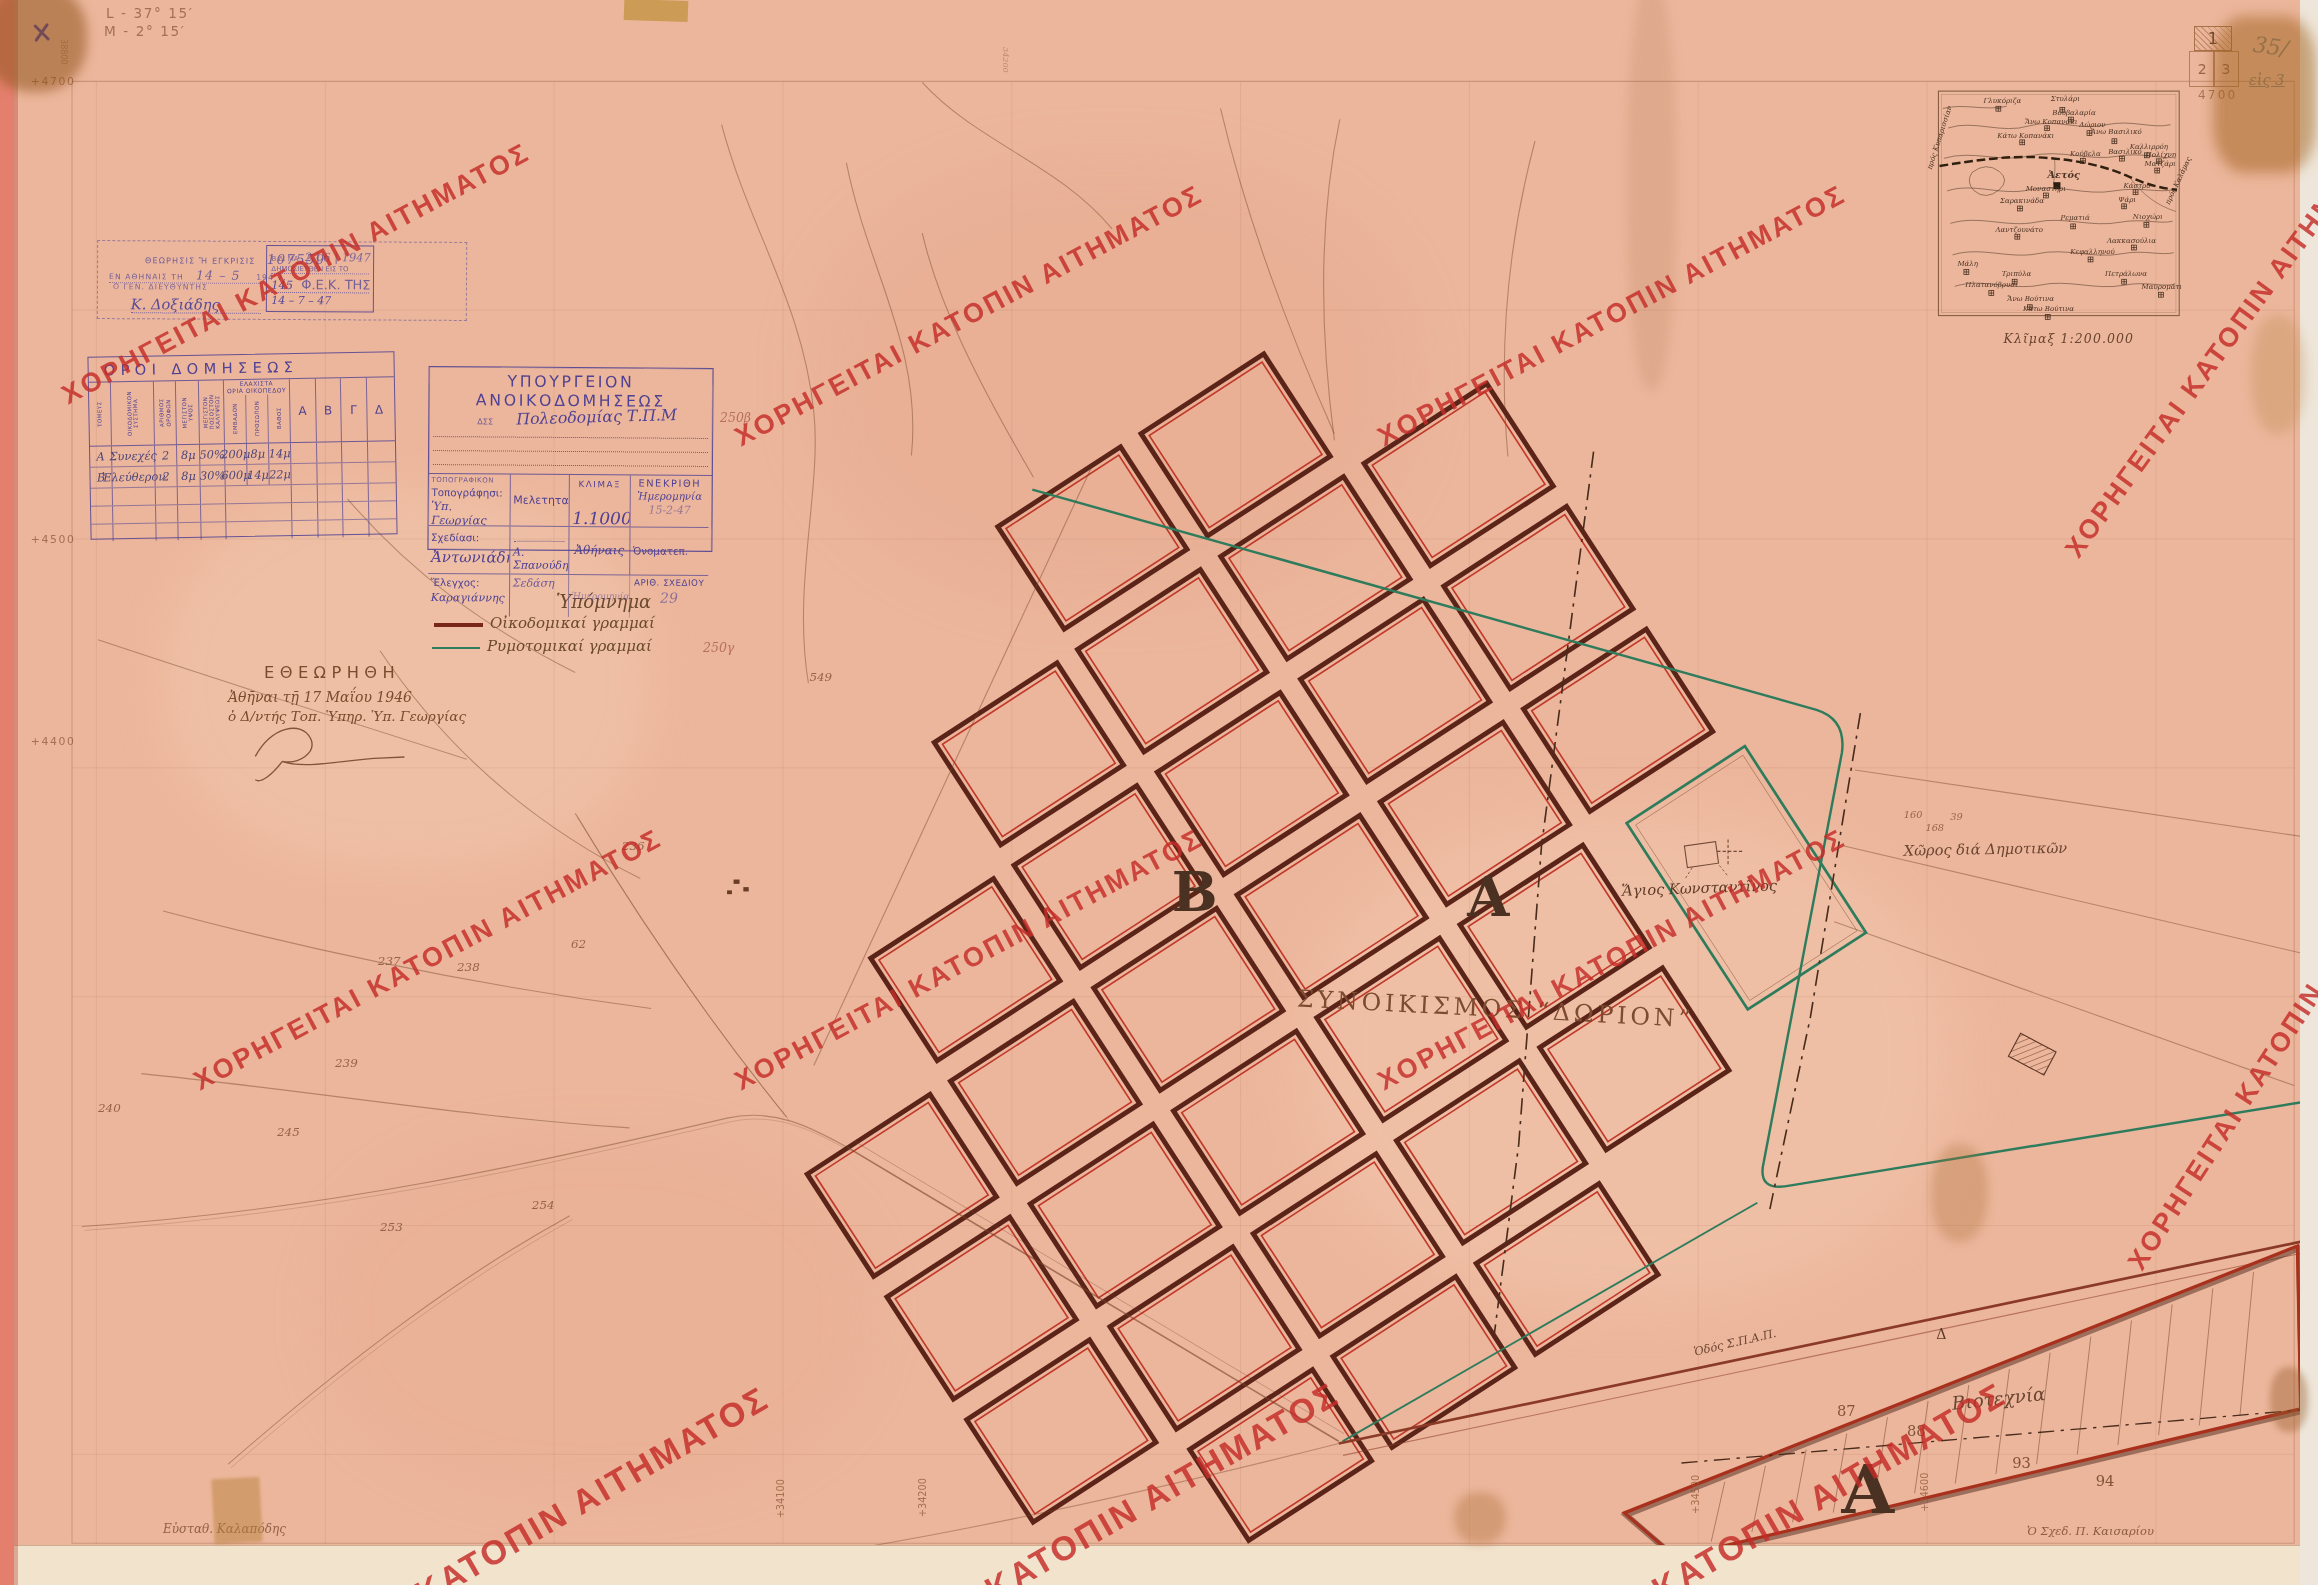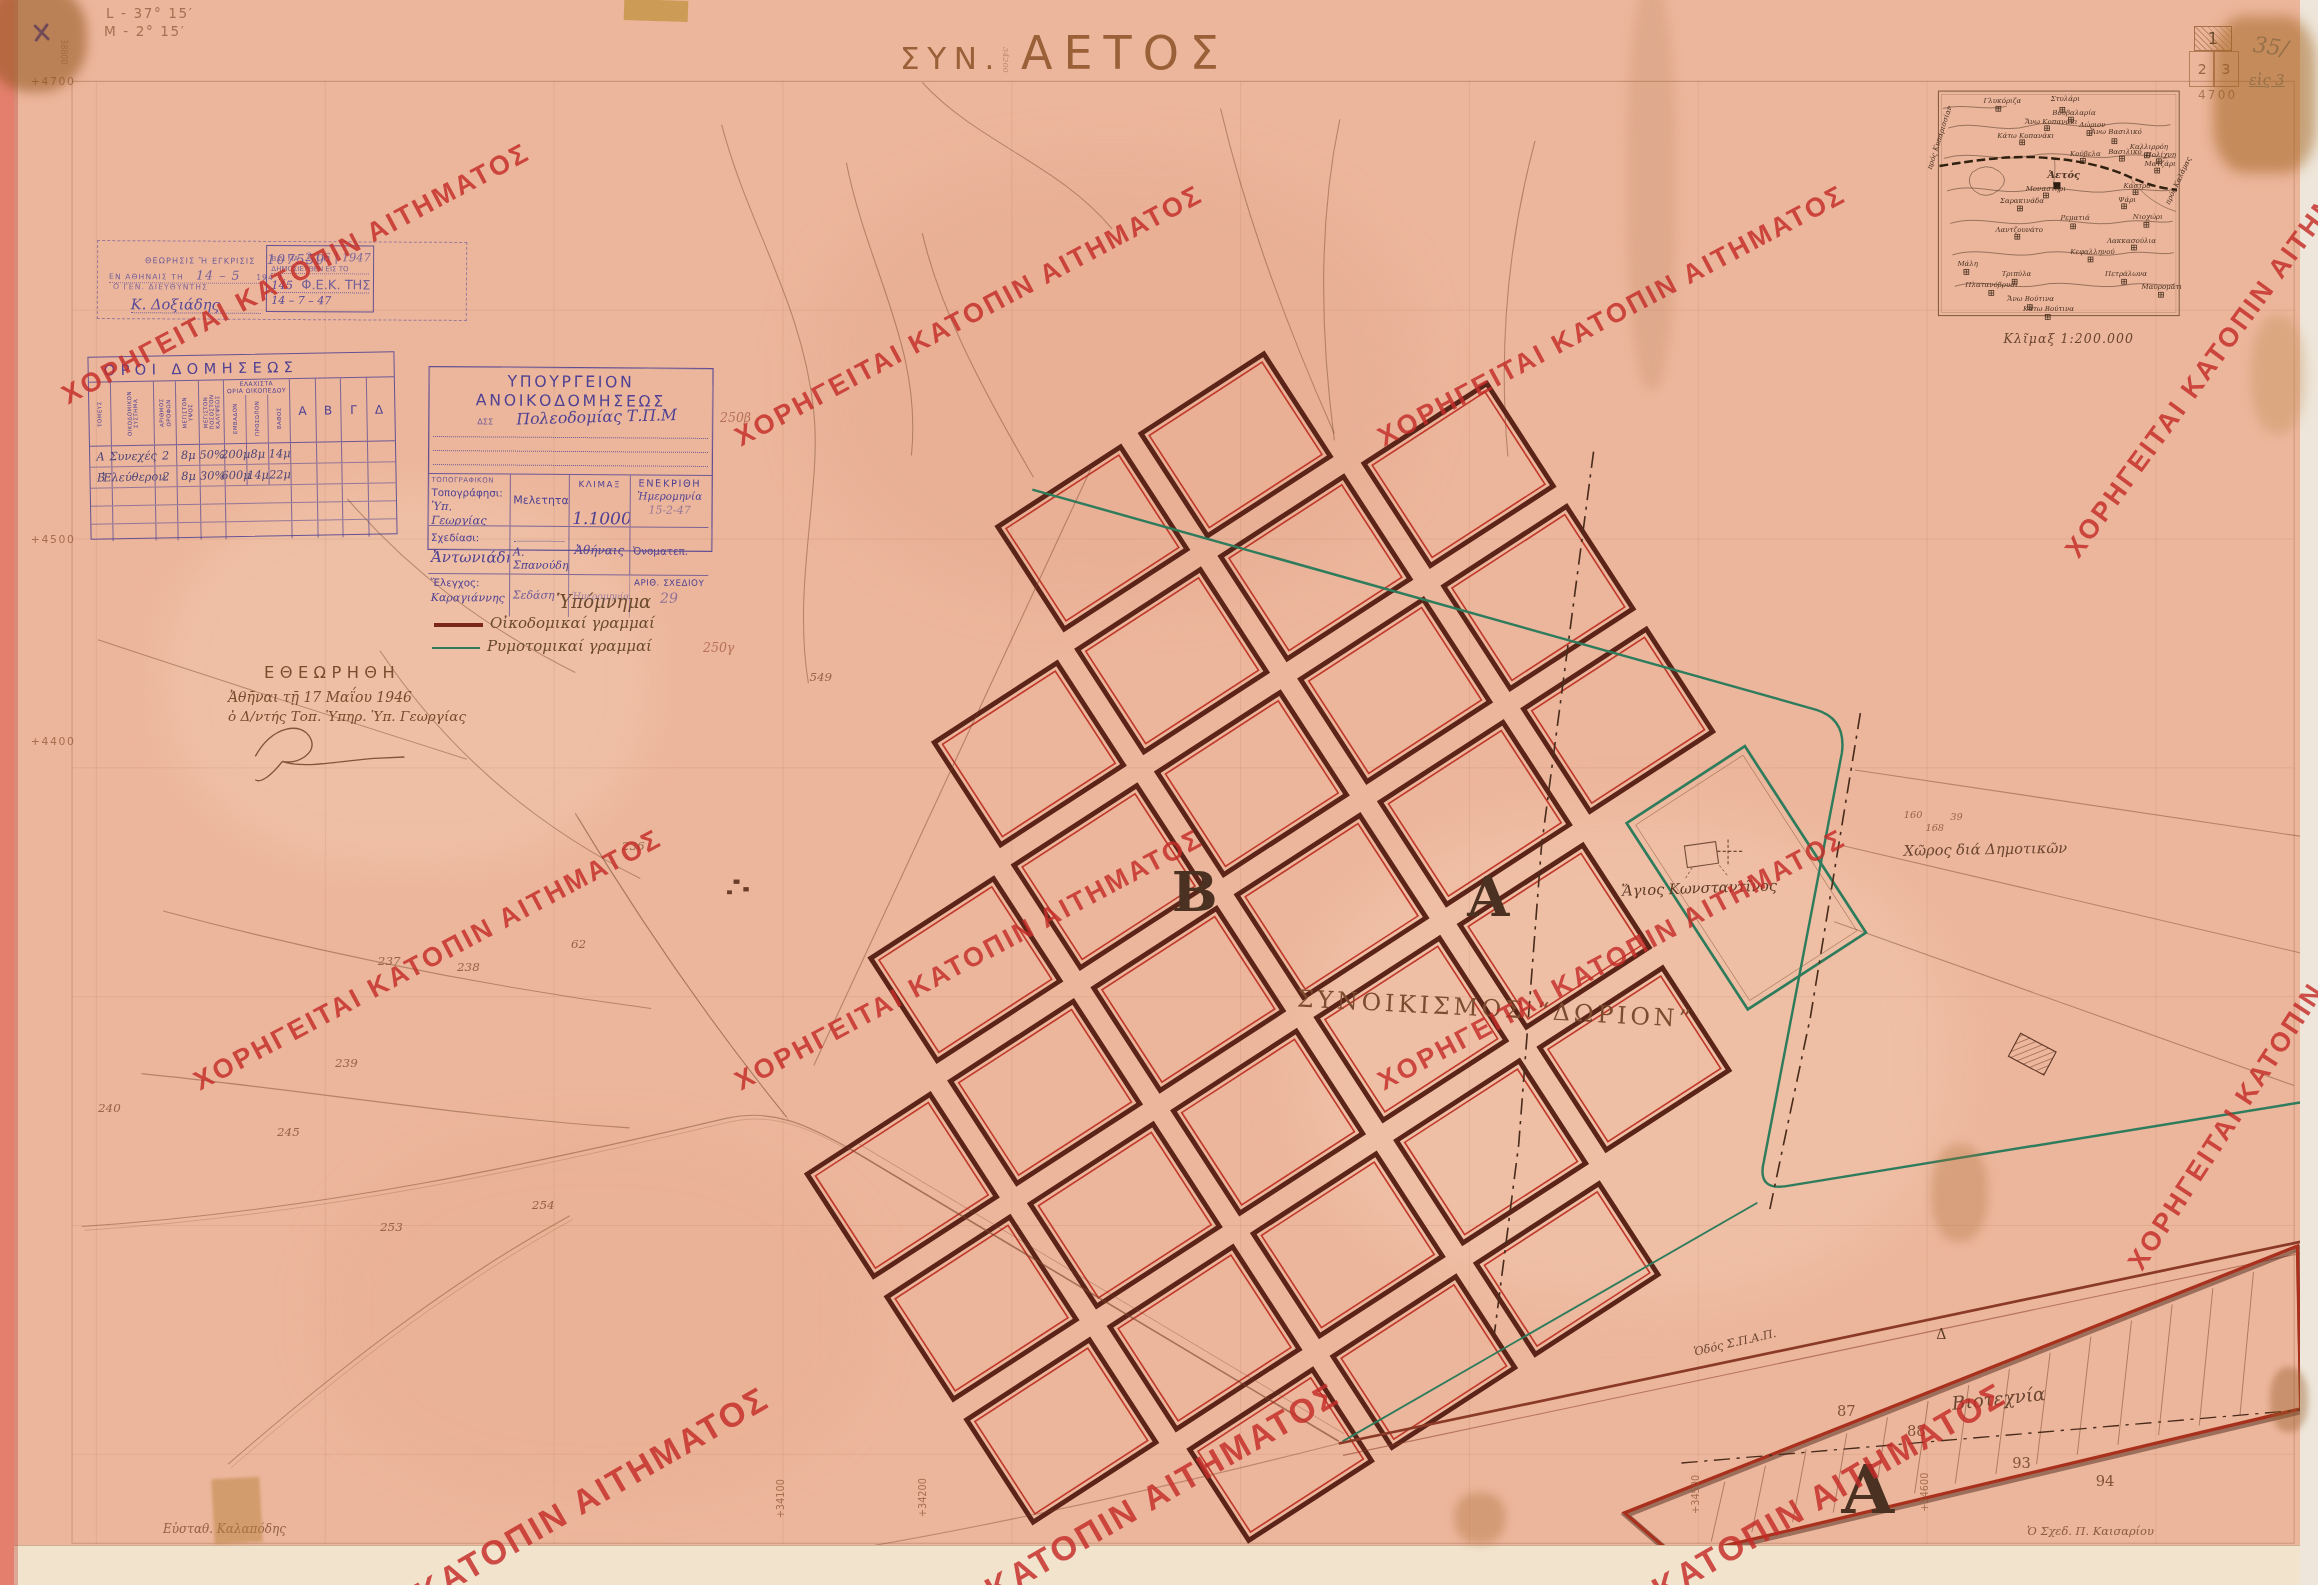--- a/index.html
+++ b/index.html
@@ -465,24 +465,20 @@
           <text x="3744" y="556" font-size="13" text-anchor="middle">Ἄνω Βούτινα</text>
           <text x="3777" y="574" font-size="13" text-anchor="middle">Κάτω Βούτινα</text>
           <text x="3986" y="533" font-size="13" text-anchor="middle">Μαυρομάτι</text>
           <text x="3580" y="255" font-size="13" text-anchor="middle" transform="rotate(-72 3580 255)">πρός Κυπαρισσίαν</text>
           <text x="4020" y="335" font-size="13" text-anchor="middle" transform="rotate(-65 4020 335)">πρός Καλάμας</text>
         </g>
       <text x="3694" y="632" font-size="23" font-style="italic" font-family="'DejaVu Serif',serif" letter-spacing="2" fill="#6b4530">Κλῖμαξ   1:200.000</text>
     </g>
   </svg>
 
-  <div class="abs" style="left:900px;top:26px;z-index:30;color:#9a6038;font-family:'DejaVu Sans',sans-serif;">
-    <span style="font-size:31px;letter-spacing:7.6px;vertical-align:baseline;">ΣΥΝ.</span>
-    <span style="font-size:46px;letter-spacing:11px;margin-left:16.3px;font-weight:500;">ΑΕΤΟΣ</span>
-  </div>
   <div class="abs pencil hw" style="left:1001px;top:47px;z-index:29;font-size:8.1px;writing-mode:vertical-rl;opacity:.55;">34200</div>
 
   <div class="abs pencil" style="left:106px;top:5.4px;font-size:13.6px;letter-spacing:1.6px;z-index:30;opacity:.85;">L - 37° 15′</div>
   <div class="abs pencil" style="left:104px;top:23px;font-size:13.6px;letter-spacing:1.6px;z-index:30;opacity:.85;">M - 2° 15′</div>
   <div class="abs pencil" style="left:59px;top:39px;font-size:8.1px;writing-mode:vertical-rl;z-index:30;opacity:.6;">38800</div>
 
   <div id="approval" class="abs">
     <div class="ln" style="left:47px;top:8.7px;font-size:8.1px;letter-spacing:1.1px;opacity:.8;">
       <span>ΘΕΩΡΗΣΙΣ Ἤ ΕΓΚΡΙΣΙΣ</span>
       <span class="hw" style="font-size:13.6px;margin-left:7.6px;">107559</span>
@@ -655,21 +651,21 @@
       <div class="gc hw" style="width:61px;height:48px;font-size:12px;display:flex;align-items:center;justify-content:center;">
         <span>Ἀθήναις</span>
       </div>
       <div class="gc" style="width:78px;height:48px;border-right:none;font-size:10.3px;display:flex;align-items:center;">
         <span>Ὀνοματεπ.</span>
       </div>
       <div class="gc" style="width:82px;height:42px;border-bottom:none;">
         <div style="font-size:10.3px;">Ἔλεγχος:</div>
         <div class="hw" style="font-size:11px;margin-top:3.3px;">Καραγιάννης</div>
       </div>
-      <div class="gc hw" style="width:59px;height:42px;border-bottom:none;font-size:11px;opacity:.8;display:flex;align-items:center;">
+      <div class="gc hw" style="width:59px;height:42px;border-bottom:none;font-size:11px;opacity:.8;display:flex;">
         <span>Σεδάση</span>
       </div>
       <div class="gc hw" style="width:61px;height:42px;border-bottom:none;font-size:9.2px;opacity:.5;display:flex;align-items:center;">
         <span>Ἡμερομηνία</span>
       </div>
       <div class="gc" style="width:78px;height:42px;border-right:none;border-bottom:none;text-align:center;">
         <div style="font-size:8.7px;letter-spacing:0.5px;">ΑΡΙΘ. ΣΧΕΔΙΟΥ</div>
         <div class="hw" style="font-size:14px;opacity:.6;margin-top:2.2px;">29</div>
       </div>
     </div>

